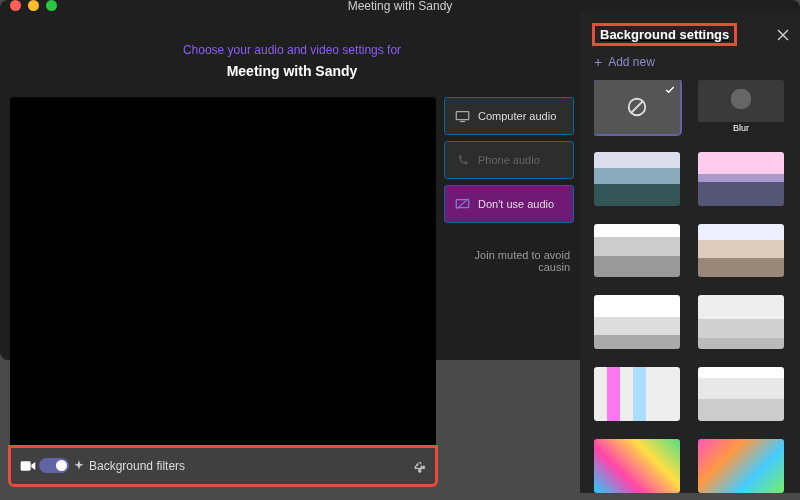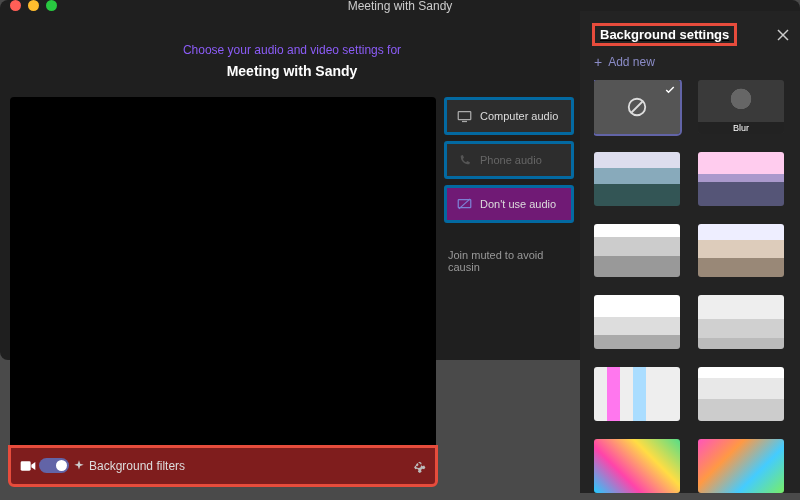--- a/index.html
+++ b/index.html
@@ -10,36 +10,36 @@
 .tl { width: 11px; height: 11px; border-radius: 50%; }
 .tl.r { background: #ff5f57; } .tl.y { background: #febc2e; } .tl.g { background: #28c840; }
 .titlebar .title { position: absolute; left: 50%; transform: translateX(-50%); }
 .content { flex: 1; display: flex; }
 .left { flex: 1; display: flex; flex-direction: column; padding: 10px 6px 8px 10px; }
 .prompt { text-align: center; color: #8b5cf6; font-size: 12px; margin-top: 22px; }
 .meeting-name { text-align: center; color: #fff; font-size: 14px; font-weight: 600; margin-top: 6px; margin-bottom: 18px; }
 .midrow { display: flex; gap: 8px; flex: 1; }
 .preview-col { flex: 1; display: flex; flex-direction: column; }
 .video-preview { flex: 1; background: #000; border-top-left-radius: 4px; border-top-right-radius: 4px; }
-.toolbar { height: 38px; background: #7f1d1d; display: flex; align-items: center; padding: 0 10px; gap: 3px; border-bottom-left-radius: 4px; border-bottom-right-radius: 4px; }
+.toolbar { height: 38px; background: #404040; display: flex; align-items: center; padding: 0 10px; gap: 3px; border-bottom-left-radius: 4px; border-bottom-right-radius: 4px; }
 .highlight-red { outline: 3px solid #e74c3c; outline-offset: -1px; }
 .vidicon { width: 16px; height: 12px; fill: #fff; }
 .toggle { width: 30px; height: 15px; background: #6264a7; border-radius: 8px; position: relative; }
 .toggle .knob { position: absolute; right: 2px; top: 2px; width: 11px; height: 11px; background: #fff; border-radius: 50%; }
 .sparkle { width: 14px; height: 14px; fill: #ccc; }
 .bf-label { color: #ddd; font-size: 12px; }
 .spacer { flex: 1; }
 .gear { width: 15px; height: 15px; fill: #bbb; }
 .audio-col { width: 130px; display: flex; flex-direction: column; gap: 6px; }
-.audio-opt { height: 38px; background: #2d2d2d; border: 3px solid #0369a1; display: flex; align-items: center; gap: 8px; padding: 0 10px; color: #ddd; font-size: 11px; border-radius: 3px; cursor: pointer; }
+.audio-opt { height: 38px; background: #2d2d2d; border: 1px solid #0369a1; display: flex; align-items: center; gap: 8px; padding: 0 10px; color: #ddd; font-size: 11px; border-radius: 3px; cursor: pointer; }
 .audio-opt.disabled { color: #666; }
 .audio-opt.sel { background: #701a75; }
 .aicon { width: 15px; height: 13px; fill: #aaa; }
 .audio-opt.sel .aicon { fill: #7c7fd4; }
-.mutemsg { margin-top: 20px; color: #999; font-size: 11px; padding: 0 4px; }
+.mutemsg { margin-top: 20px; color: #999; font-size: 11px; padding: 0 4px; text-align: right; }
 .panel { width: 220px; background: #232323; display: flex; flex-direction: column; padding: 14px 10px 0 14px; position: relative; }
 .panel-head { display: flex; align-items: center; justify-content: space-between; margin-bottom: 10px; text-decoration: underline; }
 .panel-title { color: #fff; font-size: 13px; font-weight: 700; padding: 2px 6px; }
 .panel-title.highlight-red { outline: 3px solid #e74c3c; }
 .close-x { width: 14px; height: 14px; stroke: #ccc; stroke-width: 1.5; cursor: pointer; }
 .addnew { color: #8b8cc7; font-size: 12px; display: flex; align-items: center; gap: 6px; margin-bottom: 10px; cursor: pointer; }
 .addnew .plus { font-size: 14px; }
 .grid-wrap { flex: 1; overflow-y: auto; padding-right: 6px; }
 .grid-wrap::-webkit-scrollbar { width: 6px; }
 .grid-wrap::-webkit-scrollbar-thumb { background: #555; border-radius: 3px; }

